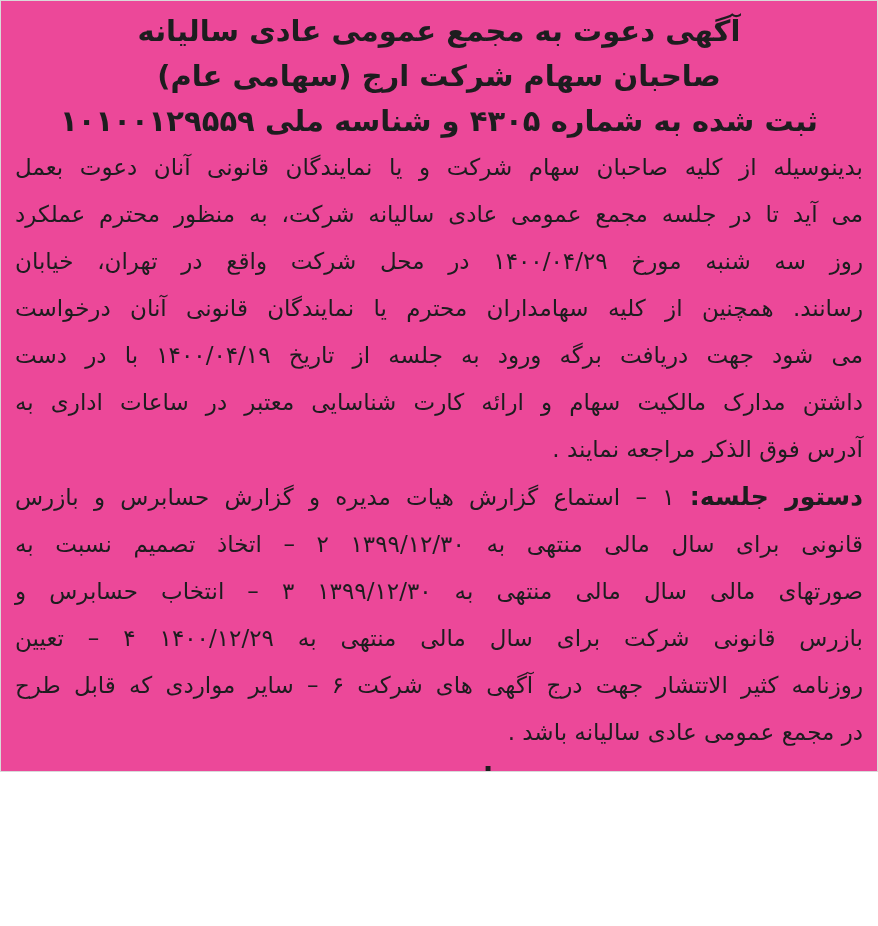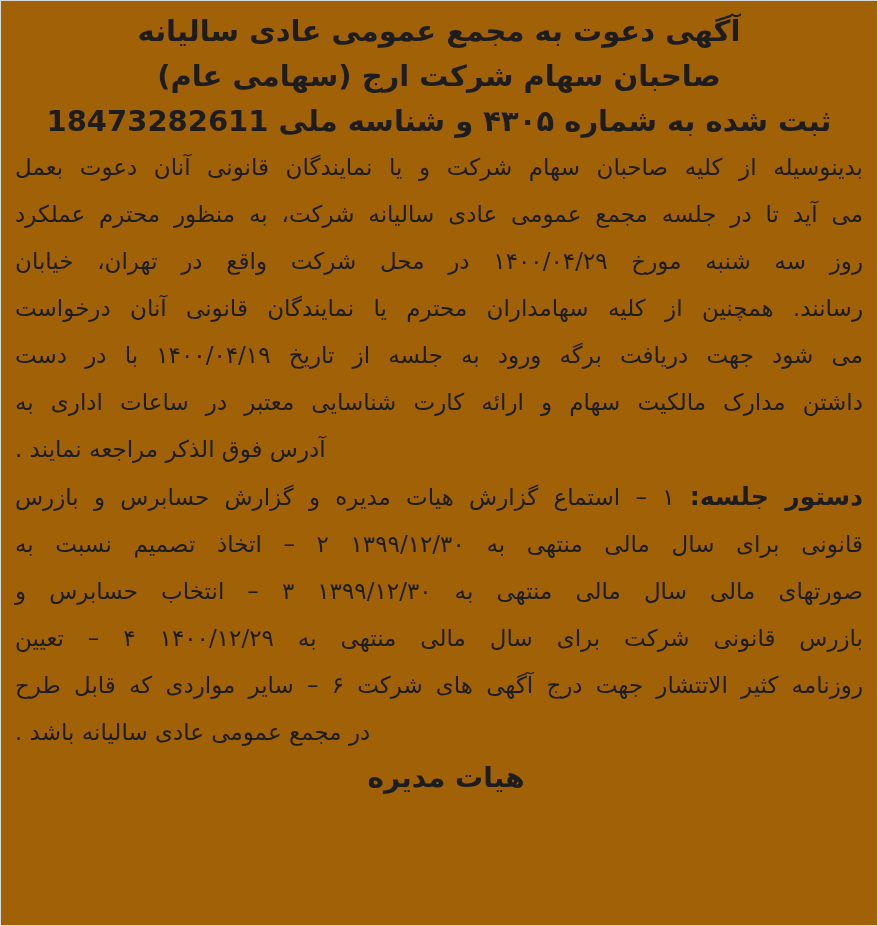--- a/index.html
+++ b/index.html
@@ -3,23 +3,23 @@
 <meta charset="utf-8">
 <style>
   html, body {
     margin: 0;
     padding: 0;
     background: #ffffff;
   }
   .page {
     position: relative;
     width: 878px;
-    height: 926px;
+    height: 772px;
     box-sizing: border-box;
-    background: #a16207;
+    background: #ec4899;
     border: 1px solid #d9d9d9;
     color: #1d1d1f;
     font-family: "DejaVu Sans", sans-serif;
     direction: rtl;
     padding: 8px 14px 0 14px;
     overflow: hidden;
   }
   .title-block {
     text-align: center;
     font-weight: bold;
@@ -30,21 +30,21 @@
   .body-block, .agenda-block {
     font-size: 23px;
     line-height: 47px;
   }
   .line {
     text-align: justify;
     text-align-last: justify;
     white-space: nowrap;
   }
   .line.last {
-    text-align: left;
+    text-align: right;
     text-align-last: auto;
     white-space: normal;
   }
   .agenda-label {
     font-weight: bold;
     font-size: 25px;
   }
   .signature {
     margin-top: -4px;
     text-align: center;
@@ -55,21 +55,21 @@
   }
 </style>
 </head>
 <body>
 
 <div class="page">
 
   <div class="title-block">
     <div class="title-line">آگهی دعوت به مجمع عمومی عادی سالیانه</div>
     <div class="title-line">صاحبان سهام شرکت ارج (سهامی عام)</div>
-    <div class="title-line">ثبت شده به شماره ۴۳۰۵ و شناسه ملی 18473282611</div>
+    <div class="title-line">ثبت شده به شماره ۴۳۰۵ و شناسه ملی ۱۰۱۰۰۱۲۹۵۵۹</div>
   </div>
 
   <div class="body-block">
     <div class="line">بدینوسیله از کلیه صاحبان سهام شرکت و یا نمایندگان قانونی آنان دعوت بعمل</div>
     <div class="line">می آید تا در جلسه مجمع عمومی عادی سالیانه شرکت، به منظور محترم عملکرد</div>
     <div class="line">روز سه شنبه مورخ ۱۴۰۰/۰۴/۲۹ در محل شرکت واقع در تهران، خیابان</div>
     <div class="line">رسانند. همچنین از کلیه سهامداران محترم یا نمایندگان قانونی آنان درخواست</div>
     <div class="line">می شود جهت دریافت برگه ورود به جلسه از تاریخ ۱۴۰۰/۰۴/۱۹ با در دست</div>
     <div class="line">داشتن مدارک مالکیت سهام و ارائه کارت شناسایی معتبر در ساعات اداری به</div>
     <div class="line last">آدرس فوق الذکر مراجعه نمایند .</div>

